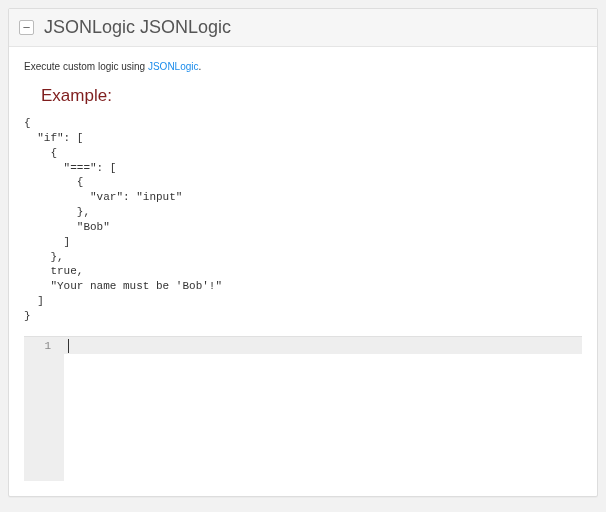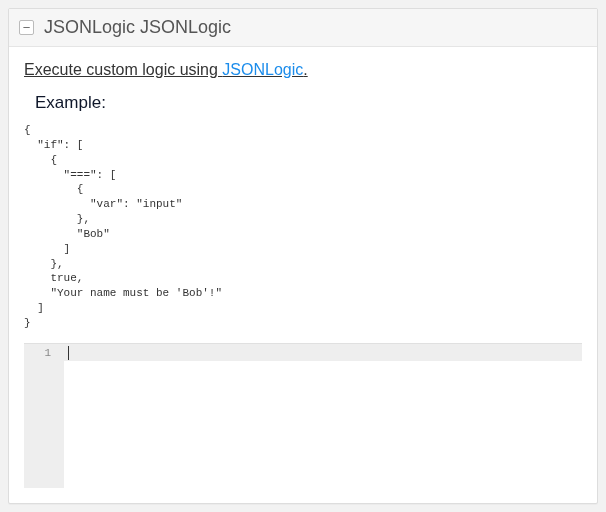--- a/index.html
+++ b/index.html
@@ -48,32 +48,31 @@
     font-size: 18px;
     font-weight: 500;
     color: #555;
   }
   .panel-body {
     padding: 14px 15px 15px 15px;
   }
   .desc {
     color: #333;
     margin: 0 0 14px 0;
-    font-size: 16px;
-    text-decoration: underline;
+    font-size: 10px;
   }
   .desc a {
     color: #1b8ceb;
     text-decoration: none;
   }
   .example-heading {
     font-size: 17px;
     font-weight: 400;
-    color: #0f172a;
-    margin: 0 0 10px 11px;
+    color: #7f1d1d;
+    margin: 0 0 10px 17px;
   }
   pre.example-code {
     margin: 0 0 12px 0;
     font-family: Menlo, Monaco, Consolas, "Courier New", monospace;
     font-size: 11px;
     line-height: 1.35;
     color: #333;
     white-space: pre;
     background: transparent;
     border: none;

